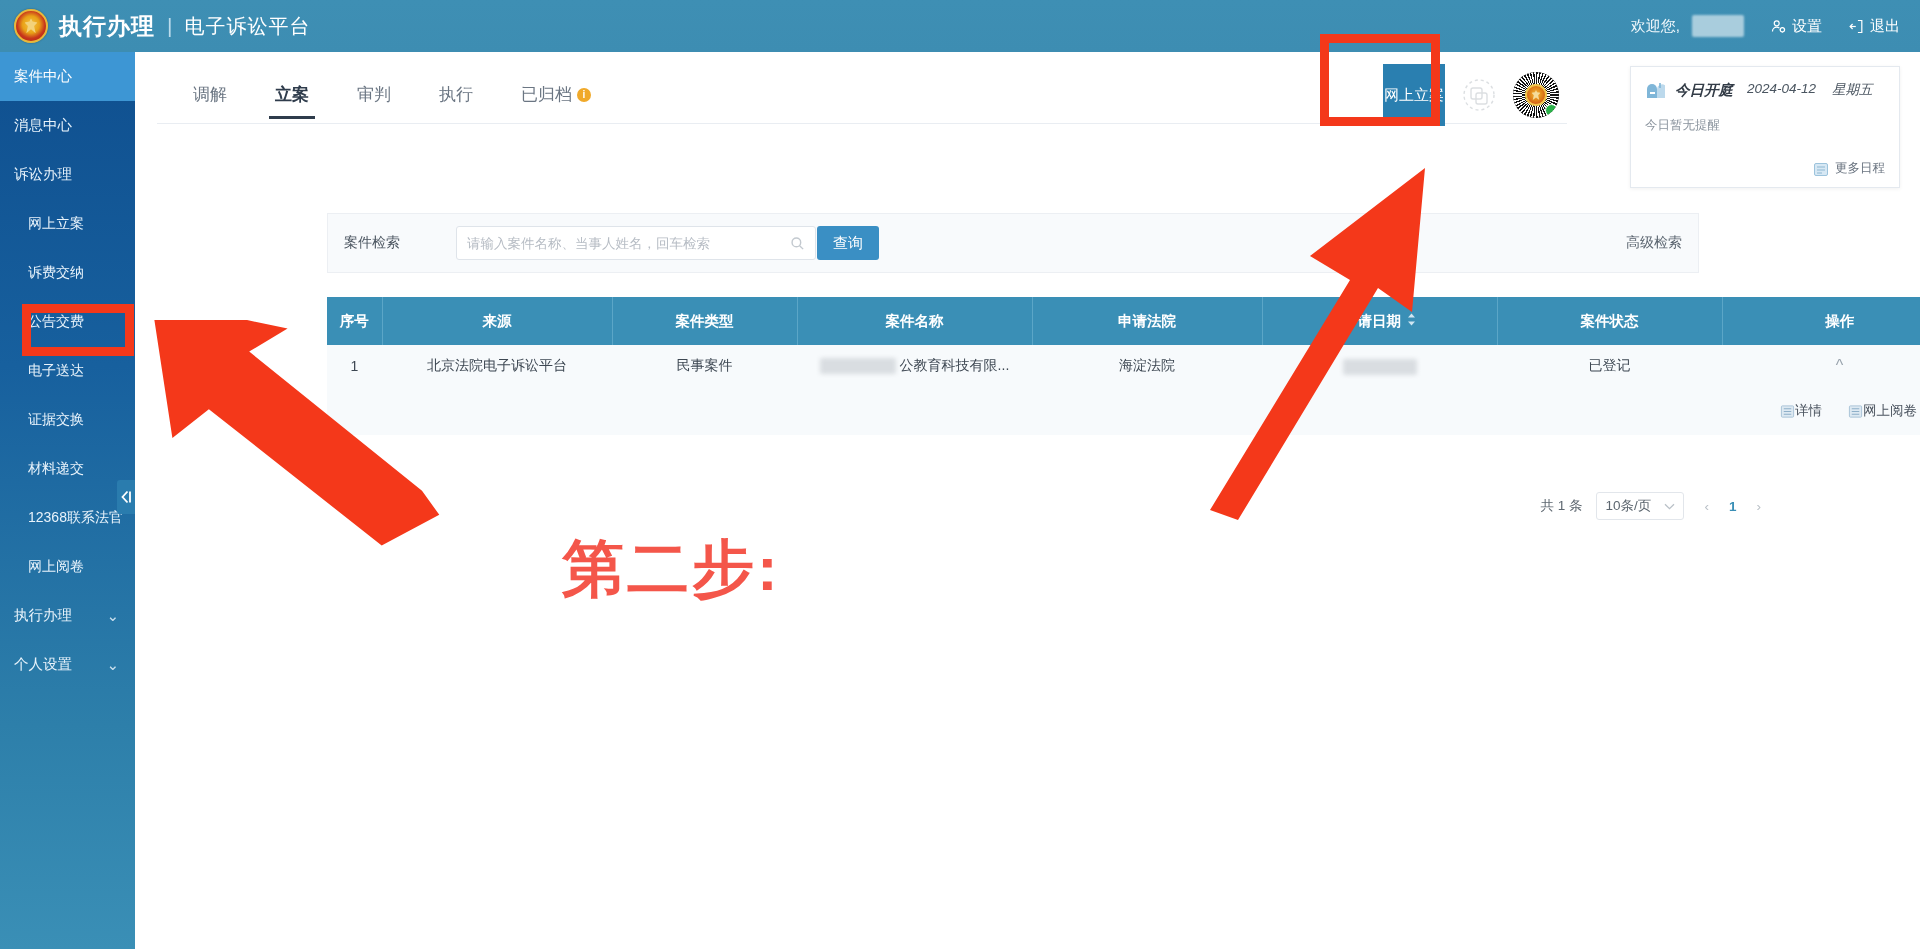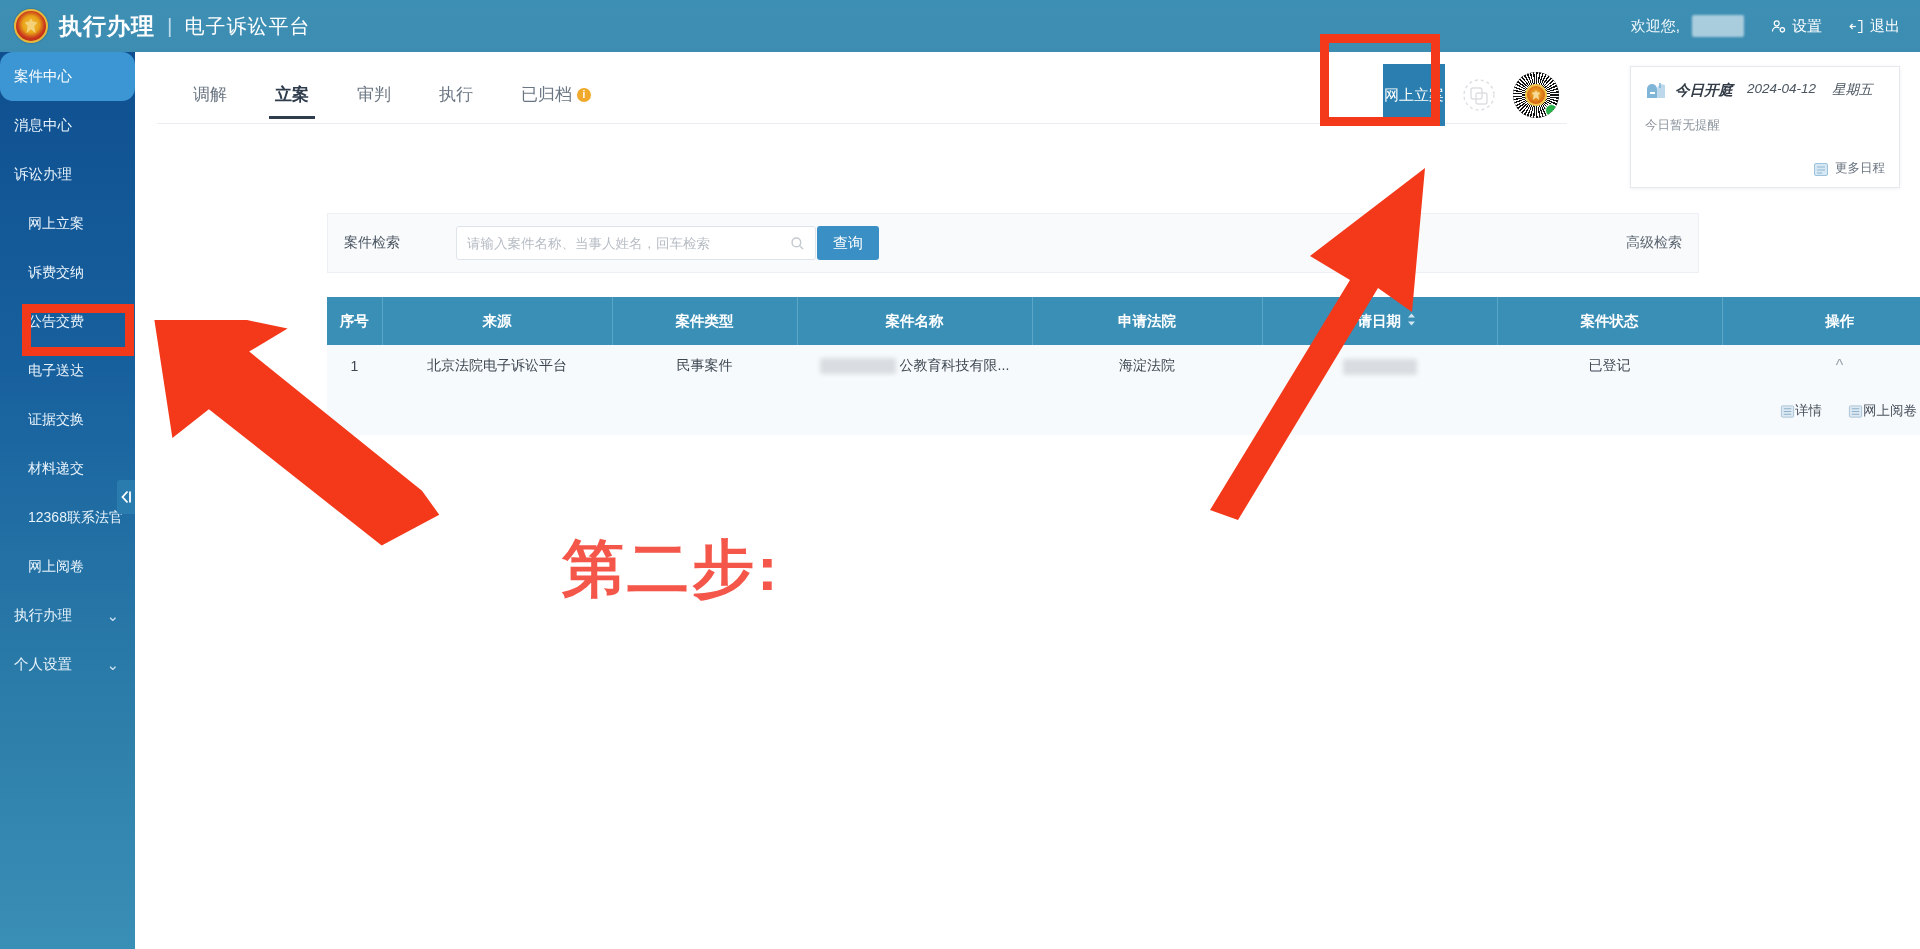--- a/index.html
+++ b/index.html
@@ -53,21 +53,20 @@
 
   
   .sidebar {
     position: absolute; left: 0; top: 52px; width: 135px; height: 897px;
     background: linear-gradient(180deg,#0f4f8f 0%,#17609e 35%,#2d7faa 75%,#3a8fb6 100%);
   }
   .side-item {
     height: 49px; display: flex; align-items: center;
     color: #e8f3fb; font-size: 14.5px; padding-left: 14px; cursor: pointer;
     position: relative;
-    border-radius: 13px;
   }
   .side-item.active { background: #3d96d4; color: #ffffff; }
   .side-item.sub { padding-left: 28px; font-size: 14px; }
   .side-item .chev { margin-left: auto; margin-right: 16px; opacity: .85; }
   .collapse-handle {
     position: absolute; left: 117px; top: 428px;
     width: 18px; height: 34px; background: #2a7cae;
     border-radius: 3px 0 0 3px;
     display: flex; align-items: center; justify-content: center;
     cursor: pointer;
@@ -431,20 +430,32 @@
                     </svg>
                     <span>网上阅卷</span>
                   </span>
                 </div>
               </td>
             </tr>
           </tbody>
       </table>
     </div>
 
+    <div class="pager">
+      <span>共 1 条</span>
+      <div class="pg-select">
+        <span>10条/页</span>
+        <svg width="11" height="7" viewBox="0 0 11 7">
+          <path d="M1 1.2 5.5 5.6 10 1.2" fill="none" stroke="#b9c0c7" stroke-width="1.3"></path>
+        </svg>
+      </div>
+      <span class="pg-arrow">‹</span>
+      <span class="pg-num">1</span>
+      <span class="pg-arrow">›</span>
+    </div>
   </div>
 
   <div class="anno-box b1"></div>
   <div class="anno-box b2"></div>
 
   <svg class="anno-arrow" style="left:140px;top:320px;" width="330" height="240" viewBox="0 0 330 240">
     <path d="M318 230 L300 205 L120 60 L160 36 L18 6 L40 150 L78 120 L258 262 Z" fill="#f4381a" transform="translate(-6,-26) scale(0.96)"></path>
   </svg>
 
   <svg class="anno-arrow" style="left:1200px;top:160px;" width="230" height="360" viewBox="0 0 230 360">

